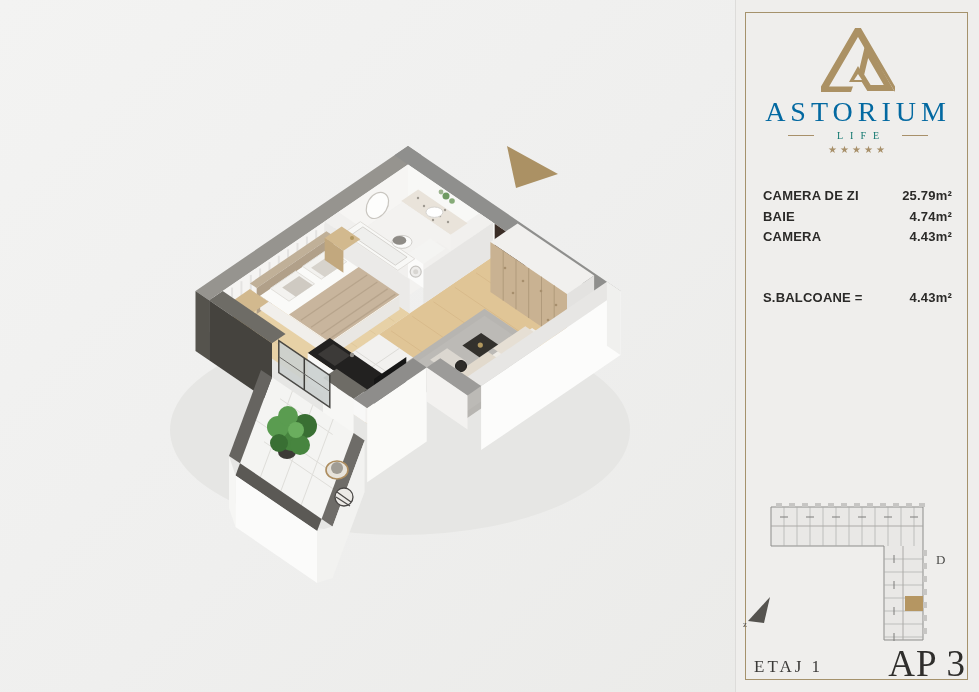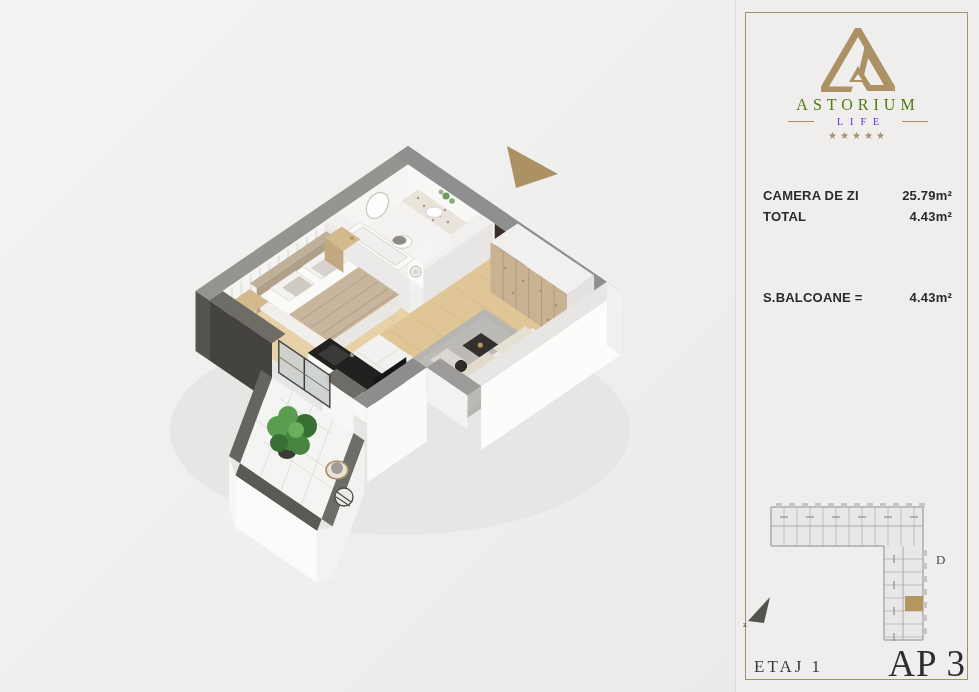--- a/index.html
+++ b/index.html
@@ -13,23 +13,23 @@
     background:linear-gradient(135deg,#f3f3f2 0%,#efefee 55%,#ebebe9 100%);}
   #plan-svg{position:absolute;left:0;top:0;}
   
   #panel{position:absolute;left:735px;top:0;width:244px;height:692px;
     background:#efeeec;border-left:1px solid #dddcda;box-sizing:border-box;}
   #panel .gold-frame{position:absolute;left:9px;top:12px;right:11px;bottom:12px;
     border:1px solid #a5926c;pointer-events:none;}
   #logo{position:absolute;left:0;top:28px;width:244px;text-align:center;}
   #logo svg{display:block;margin:0 auto;}
   #brand-name{margin-top:4px;font-family:"Liberation Serif",serif;
-    font-size:16px;letter-spacing:5px;color:#4d7c0f;font-weight:400;}
+    font-size:28px;letter-spacing:5px;color:#0369a1;font-weight:400;}
   #brand-sub{margin-top:2px;display:flex;align-items:center;justify-content:center;
-    gap:16px;color:#6d28d9;}
+    gap:16px;color:#0f766e;}
   #brand-sub .dash{display:inline-block;width:26px;height:1px;background:#a8906a;}
   #brand-sub .sub-text{font-size:10px;letter-spacing:7px;text-indent:7px;
     font-family:"Liberation Serif",serif;}
   #brand-stars{margin-top:3px;font-size:10px;letter-spacing:3px;color:#a8906a;}
   
   #rooms{position:absolute;left:27px;right:27px;top:188px;}
   .room-row{display:flex;justify-content:space-between;align-items:baseline;
     height:20.5px;color:#2b2a28;font-weight:700;font-size:13px;letter-spacing:.2px;text-align:right;}
   .room-row .val{font-weight:700;}
   #totals{position:absolute;left:27px;right:27px;top:290px;}
@@ -225,21 +225,25 @@
     </div>
     <div id="brand-stars">★★★★★</div>
   </div>
 
   <div id="rooms">
       <div class="room-row">
         <span>CAMERA DE ZI</span>
         <span class="val">25.79m²</span>
       </div>
       <div class="room-row">
-        <span>TOTAL</span>
+        <span>BAIE</span>
+        <span class="val">4.74m²</span>
+      </div>
+      <div class="room-row">
+        <span>CAMERA</span>
         <span class="val">4.43m²</span>
       </div>
     </div>
   <div id="totals">
       <div class="room-row">
         <span>S.BALCOANE =</span>
         <span class="val">4.43m²</span>
       </div>
     </div>
 

